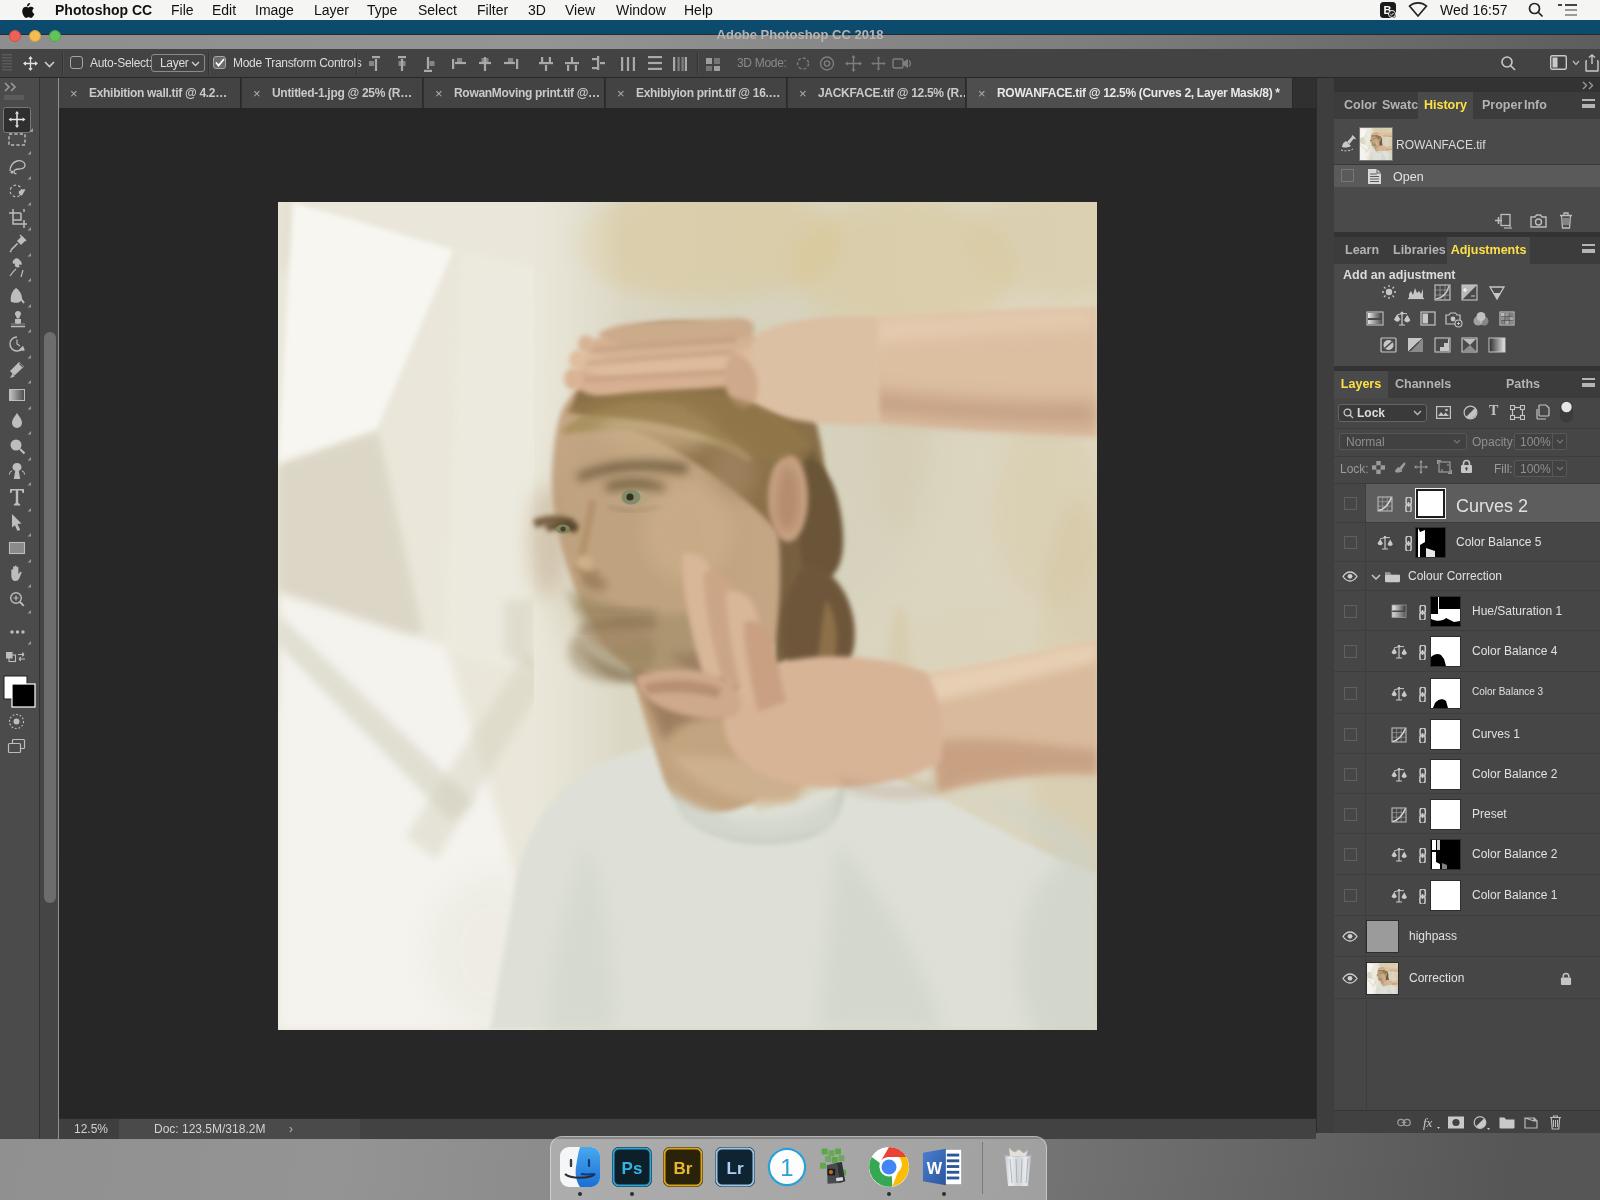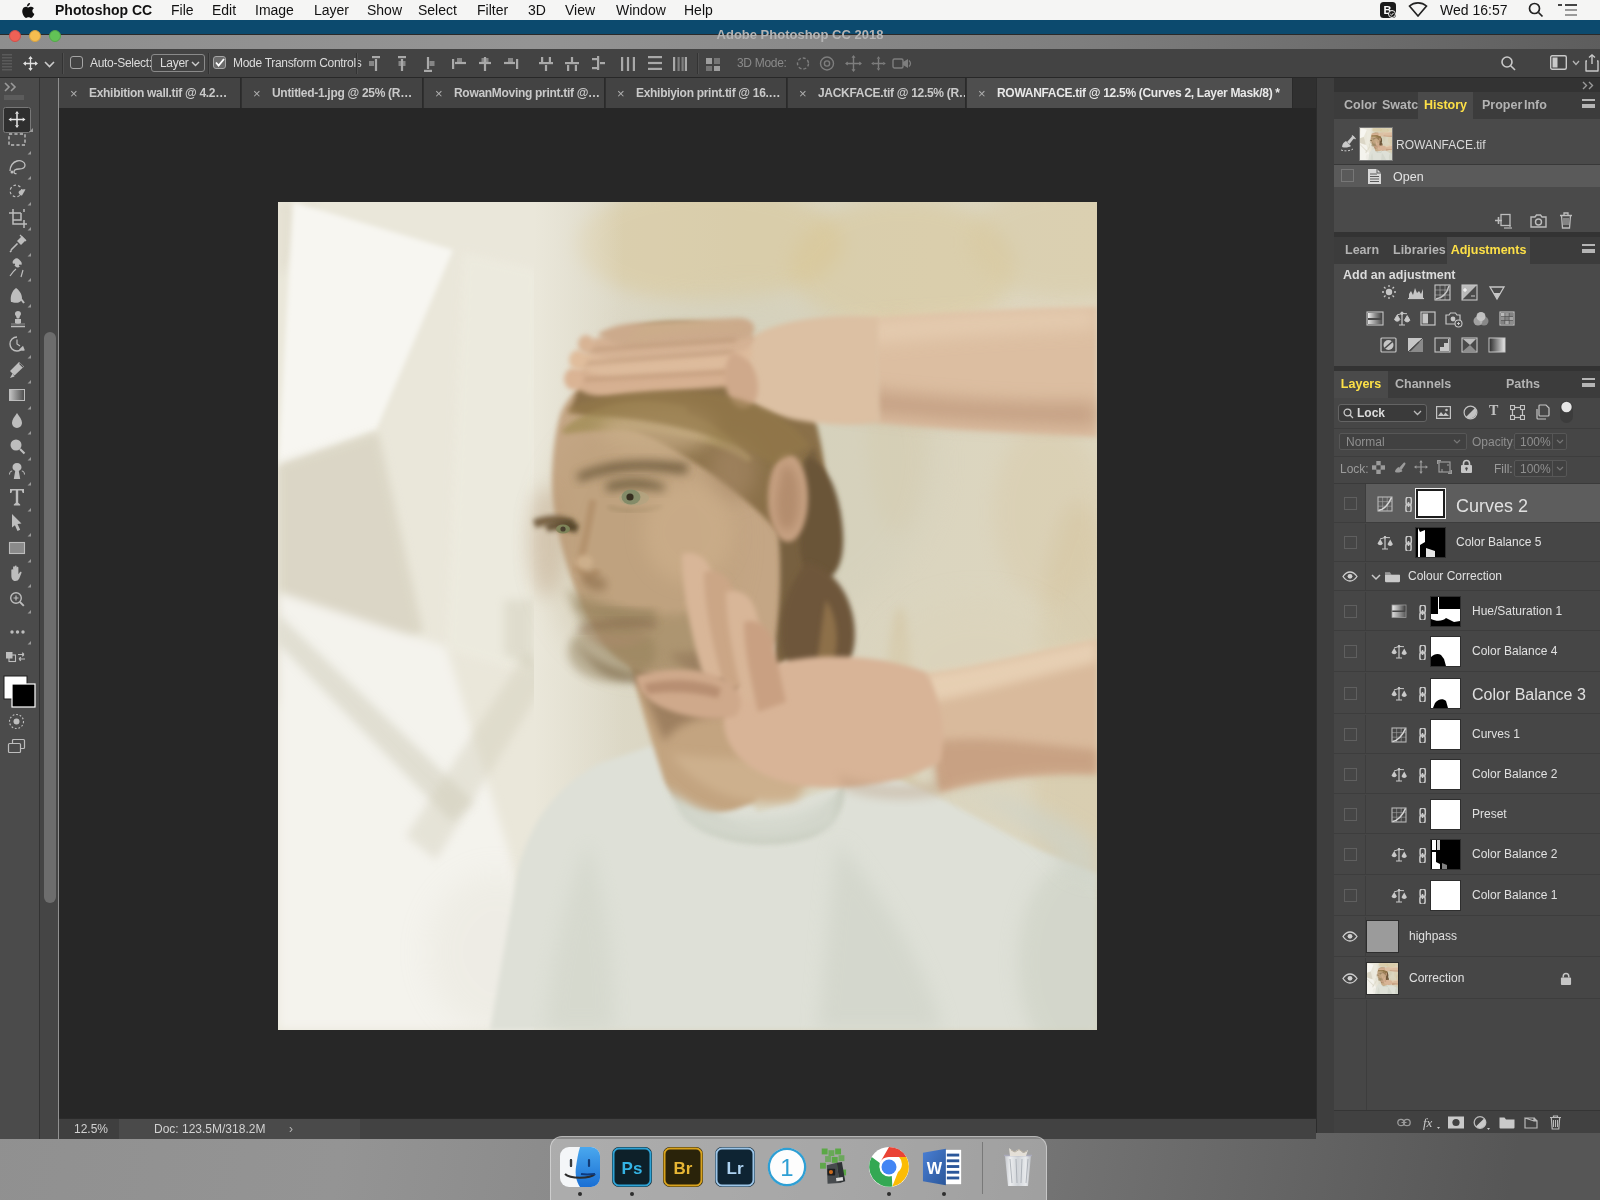--- a/index.html
+++ b/index.html
@@ -43,21 +43,21 @@
 
 <div id="menubar">
   <svg style="position:absolute;left:21px;top:3px" width="14" height="15" viewBox="0 0 842 1000">
       <path fill="#111" d="M824 779c-15 34-32 65-52 94-27 39-50 66-67 81-27 25-55 37-86 38-22 0-48-6-78-19-30-12-58-18-84-18-27 0-56 6-86 18-30 13-55 19-74 20-29 1-58-11-86-38-19-16-42-44-70-84-30-42-54-91-73-147C47 664 37 605 37 548c0-65 14-121 42-168 22-38 52-68 88-90 37-22 76-33 118-34 23 0 54 7 92 21 38 14 62 21 73 21 8 0 35-8 80-25 43-15 79-21 108-18 80 6 140 38 180 95-71 43-107 104-106 182 1 61 23 111 66 151 20 19 42 33 66 43-5 15-11 29-17 43zM554 20c0 48-18 93-53 135-43 49-94 78-150 73-1-6-1-12-1-18 0-46 20-96 56-136 18-20 40-37 68-51 27-13 53-21 77-22 1 7 1 13 1 19z"></path>
     </svg>
   <span style="left:55px;font-weight:700">Photoshop CC</span>
   <span style="left:171px">File</span>
   <span style="left:212px">Edit</span>
   <span style="left:255px">Image</span>
   <span style="left:314px">Layer</span>
-  <span style="left:367px">Show</span>
+  <span style="left:367px">Type</span>
   <span style="left:418px">Select</span>
   <span style="left:477px">Filter</span>
   <span style="left:528px">3D</span>
   <span style="left:565px">View</span>
   <span style="left:616px">Window</span>
   <span style="left:684px">Help</span>
   <span style="left:1380px"><svg width="17" height="17" viewBox="0 0 17 17">
         <rect x="0" y="0" width="16" height="16" rx="3.5" fill="#1b1b1b"></rect>
         <text x="7.5" y="12" font-size="11" font-weight="700" fill="#fff" text-anchor="middle">B</text>
         <circle cx="12" cy="12" r="3.5" fill="#1b1b1b" stroke="#f5f5f4" stroke-width="1"></circle>
@@ -964,21 +964,21 @@
       </svg>
 <svg class="abs" style="left:1416px;top:686.5px" width="13" height="15" viewBox="0 0 13 15">
         <use href="#i-chain"></use>
       </svg>
 <div class="abs" style="left:1431px;top:679px;width:29px;height:29px;background:#fff;outline:1px solid #2e2e2e;overflow:hidden">
         <svg width="29" height="29" style="position:absolute">
           <rect width="29" height="29" fill="#fff"></rect>
           <path d="M4 24c3-4 8-5 11-2l2 7H2z" fill="#000"></path>
         </svg>
       </div>
-<span class="abs" style="left:1472px;top:686px;color:#e0e0e0;font-size:16px">Color Balance 3</span>
+<span class="abs" style="left:1472px;top:686px;color:#e0e0e0;font-size:10px">Color Balance 3</span>
 <div class="abs" style="left:1366px;top:715px;width:218px;height:39px;background:#464646;border-bottom:1px solid #3d3d3d"></div>
 <div class="abs" style="left:1334px;top:715px;width:32px;height:39px;background:#464646;border-bottom:1px solid #3d3d3d;border-right:1px solid #3d3d3d"></div>
 <div class="abs" style="left:1584px;top:715px;width:16px;height:39px;background:#464646;border-bottom:1px solid #3d3d3d"></div>
 <div class="cb" style="left:1344px;top:728px"></div>
 <svg class="abs" style="left:1391px;top:727px" width="16" height="16" viewBox="0 0 16 16">
         <use href="#i-curves"></use>
       </svg>
 <svg class="abs" style="left:1416px;top:727.5px" width="13" height="15" viewBox="0 0 13 15">
         <use href="#i-chain"></use>
       </svg>

